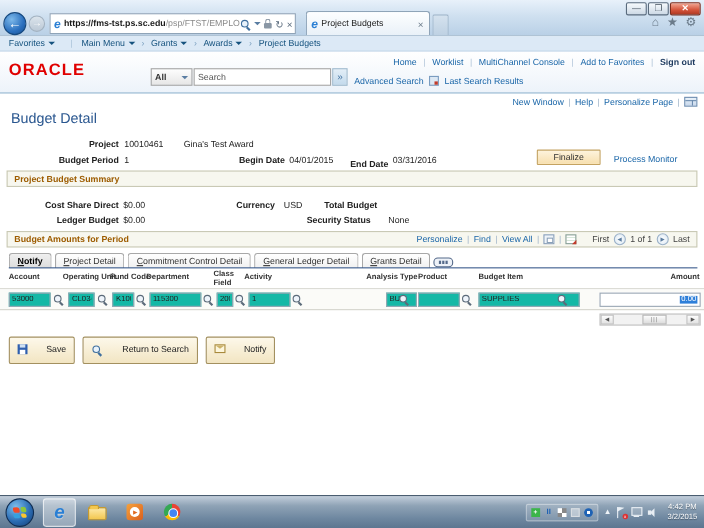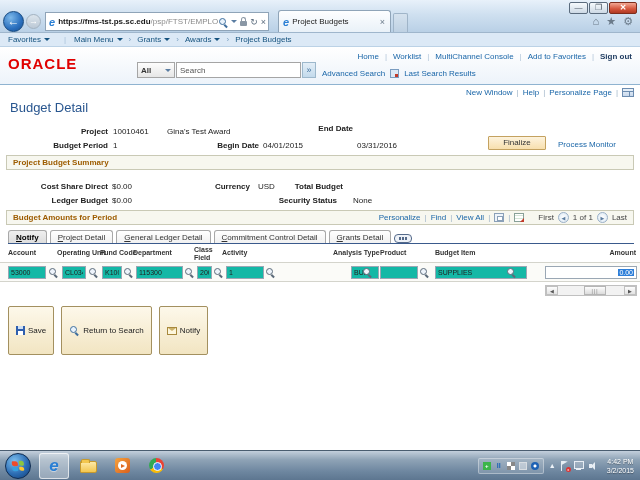--- a/index.html
+++ b/index.html
@@ -85,21 +85,21 @@
   .mag::after{content:"";position:absolute;left:7px;top:7px;width:4px;height:2px;background:#5c6b7a;transform:rotate(45deg);transform-origin:0 0}
   .amountbox{position:absolute;left:545px;top:3px;width:92px;height:13px;border:1px solid #9aa7b4;background:#fff;display:flex;align-items:center;justify-content:flex-end;padding:0 2px;font-size:7px}
   .sel{background:#2e7fd9;color:#fff;padding:0 1px}
   
   #hscroll{position:absolute;left:545px;top:285px;width:92px;height:11px;border:1px solid #c0c0c0;background:#f2f2f2;display:flex;align-items:stretch}
   .scrbtn{width:12px;background:linear-gradient(#fdfdfd,#e2e2e2);border:1px solid #c0c0c0;font-size:5px;color:#555;display:flex;align-items:center;justify-content:center}
   .scrtrack{flex:1;position:relative}
   .scrthumb{position:absolute;left:26px;top:0;width:22px;height:100%;background:linear-gradient(#fdfdfd,#dcdcdc);border:1px solid #b5b5b5;display:flex;align-items:center;justify-content:center;font-size:5px;color:#777;letter-spacing:1px}
   
   #footerbtns{position:absolute;left:8px;top:306px;display:flex;gap:7px}
-  .fbtn{display:flex;align-items:center;gap:3px;background:linear-gradient(#fdf8ea,#f2e5c2);border:1px solid #a3905f;border-radius:2px;padding:18px 7px;color:#222}
+  .fbtn{display:flex;align-items:flex-start;gap:17px;background:linear-gradient(#fdf8ea,#f2e5c2);border:1px solid #a3905f;border-radius:2px;padding:6px 7px;color:#222}
   .floppy{display:inline-block;width:9px;height:9px;background:#2f5fae;position:relative}
   .floppy::before{content:"";position:absolute;left:2px;top:0;width:5px;height:3px;background:#cfe0f2}
   .floppy::after{content:"";position:absolute;left:2px;top:5px;width:5px;height:4px;background:#fff}
   .magbtn{display:inline-block;width:11px;height:11px;position:relative}
   .magbtn::before{content:"";position:absolute;left:1px;top:1px;width:5px;height:5px;border:1px solid #3f6f9e;border-radius:50%;background:#e8f2fb}
   .magbtn::after{content:"";position:absolute;left:7px;top:7px;width:4px;height:2px;background:#3f6f9e;transform:rotate(45deg);transform-origin:0 0}
   .env{display:inline-block;width:10px;height:8px;border:1px solid #a8893c;background:#fdf6dc;position:relative}
   .env::before{content:"";position:absolute;left:0;top:0;border-left:4px solid transparent;border-right:4px solid transparent;border-top:3px solid #cdb268}
   
   #taskbar{position:absolute;left:0;top:450px;width:640px;height:30px;background:linear-gradient(#c3cfdc,#8fa3b6 30%,#6e87a0 70%,#5d7690);border-top:1px solid #4a5d70;display:flex;align-items:center}
@@ -240,21 +240,21 @@
 <div class="abs pagetitle">Budget Detail</div>
 
 <span class="abs lbl ra" style="left:8px;top:127px;width:100px">Project</span>
 <span class="abs" style="left:113px;top:127px">10010461</span>
 <span class="abs" style="left:167px;top:127px">Gina's Test Award</span>
 
 <span class="abs lbl ra" style="left:8px;top:141px;width:100px">Budget Period</span>
 <span class="abs" style="left:113px;top:141px">1</span>
 <span class="abs lbl ra" style="left:200px;top:141px;width:59px">Begin Date</span>
 <span class="abs" style="left:263px;top:141px">04/01/2015</span>
-<span class="abs lbl ra" style="left:300px;top:124px;width:53px">End Date</span>
+<span class="abs lbl ra" style="left:300px;top:145px;width:53px">End Date</span>
 <span class="abs" style="left:357px;top:141px">03/31/2016</span>
 <div class="abs psbtn" style="left:488px;top:136px;width:58px;height:14px;line-height:12px">Finalize</div>
 <span class="abs link" style="left:558px;top:140px">Process Monitor</span>
 
 <div class="abs secbar" style="top:155px">
   <span class="sectitle">Project Budget Summary</span>
 </div>
 <span class="abs lbl ra" style="left:8px;top:182px;width:100px">Cost Share Direct</span>
 <span class="abs" style="left:112px;top:182px">$0.00</span>
 <span class="abs lbl ra" style="left:200px;top:182px;width:50px">Currency</span>
@@ -283,22 +283,22 @@
       <span>1 of 1</span>
       <span class="pgbtn">▶</span>
       <span>Last</span>
     </span>
   </span>
 </div>
 
 <div id="tabs">
   <div class="ftab active"><span>Notify</span></div>
   <div class="ftab"><span>Project Detail</span></div>
+  <div class="ftab"><span>Commitment Control Detail</span></div>
   <div class="ftab"><span>General Ledger Detail</span></div>
-  <div class="ftab"><span>Commitment Control Detail</span></div>
   <div class="ftab"><span>Grants Detail</span></div>
   <div class="colsico">
       <i></i>
       <i></i>
       <i></i>
     </div>
 </div>
 <div class="abs tabline"></div>
 
 <div id="gridhead">

